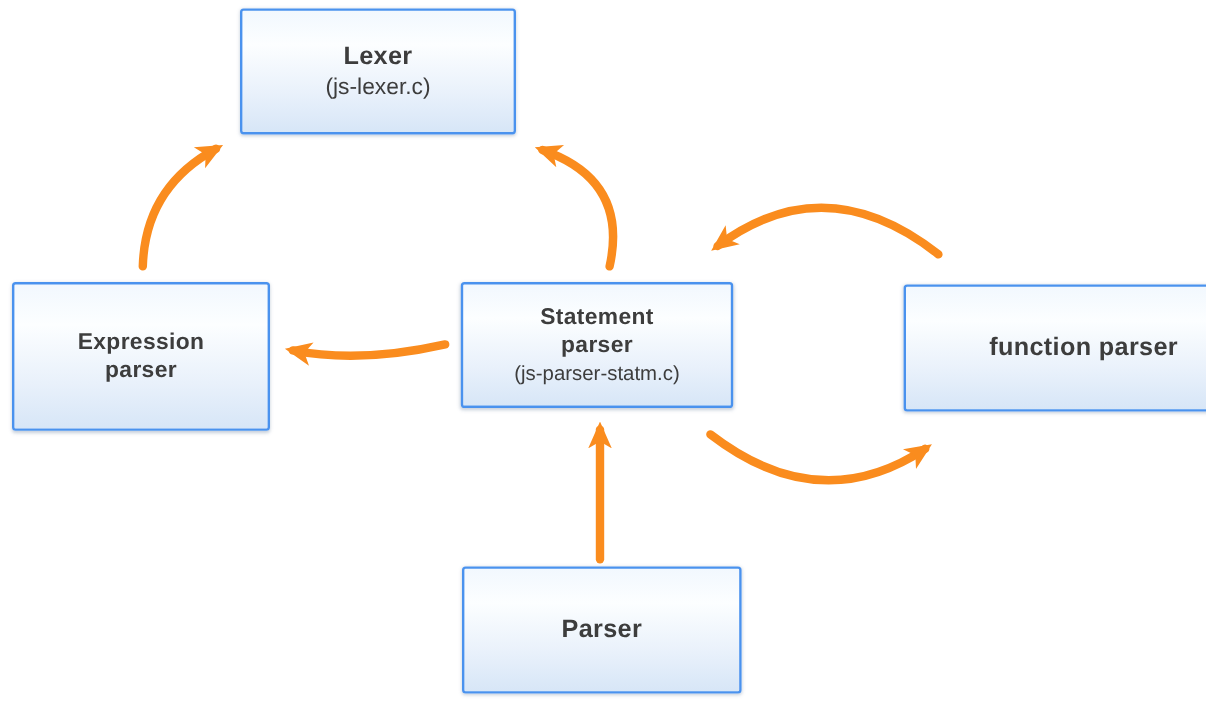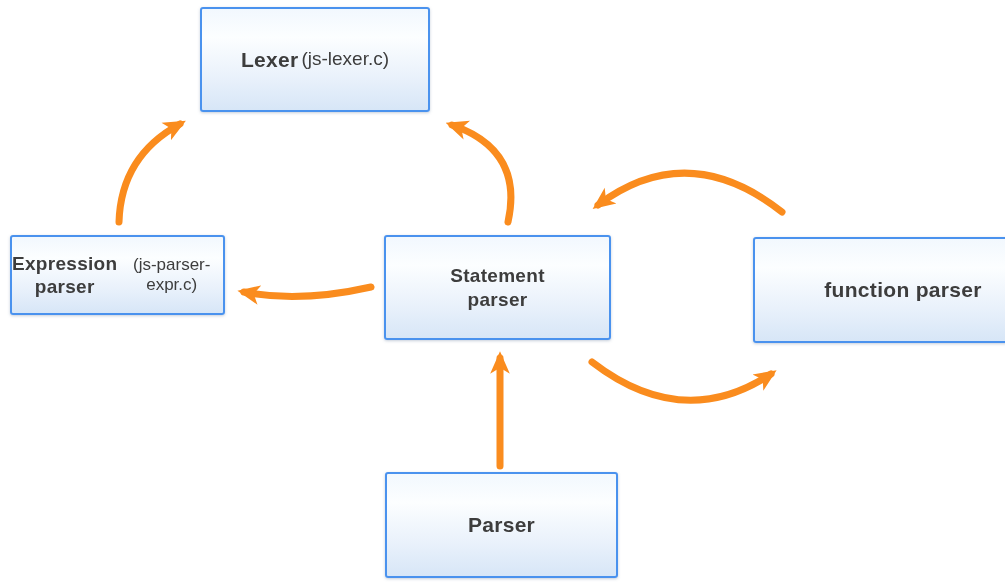--- a/index.html
+++ b/index.html
@@ -39,39 +39,40 @@
   }
   .node {
     position: absolute;
     z-index: 2;
     box-sizing: border-box;
     border: 2px solid var(--node-border, #4A92EE);
     border-radius: 3px;
     background: linear-gradient(180deg, #F2F8FE 0%, #FCFEFF 28%, #E9F1FB 68%, var(--node-fill-bottom, #D7E6F7) 100%);
     box-shadow: 0 1px 3px rgba(90, 115, 150, 0.35);
     display: flex;
+    flex-direction: column;
     align-items: center;
     justify-content: center;
     text-align: center;
     gap: 3px;
   }
   .node-title {
     font-weight: bold;
     color: var(--text, #3D3D3D);
     white-space: pre-line;
     line-height: 1.22;
     letter-spacing: 0.3px;
   }
   .node-subtitle {
     color: var(--text, #3D3D3D);
     line-height: 1.2;
   }
   
   .node-lexer              { left: 200px; top: 7px;   width: 230px; height: 105px; }
-  .node-expression-parser  { left: 10px;  top: 235px; width: 215px; height: 80px; }
+  .node-expression-parser  { left: 10px;  top: 235px; width: 215px; height: 124px; }
   .node-statement-parser   { left: 384px; top: 235px; width: 227px; height: 105px; }
   .node-function-parser    { left: 753px; top: 237px; width: 300px; height: 106px; }
   .node-parser             { left: 385px; top: 472px; width: 233px; height: 106px; }
 
   .node-lexer .node-title,
   .node-function-parser .node-title,
   .node-parser .node-title { font-size: 21px; }
   .node-expression-parser .node-title,
   .node-statement-parser .node-title { font-size: 19px; }
 
@@ -101,26 +102,26 @@
   </svg>
 
   <div class="node node-lexer">
     <div class="node-title">Lexer</div>
     <div class="node-subtitle">(js-lexer.c)</div>
   </div>
 
   <div class="node node-expression-parser">
     <div class="node-title">Expression
 parser</div>
-    <div class="node-subtitle">(js-parser-expr.c)</div>
   </div>
 
   <div class="node node-statement-parser">
     <div class="node-title">Statement
 parser</div>
+    <div class="node-subtitle">(js-parser-statm.c)</div>
   </div>
 
   <div class="node node-function-parser">
     <div class="node-title">function parser</div>
   </div>
 
   <div class="node node-parser">
     <div class="node-title">Parser</div>
   </div>
 

